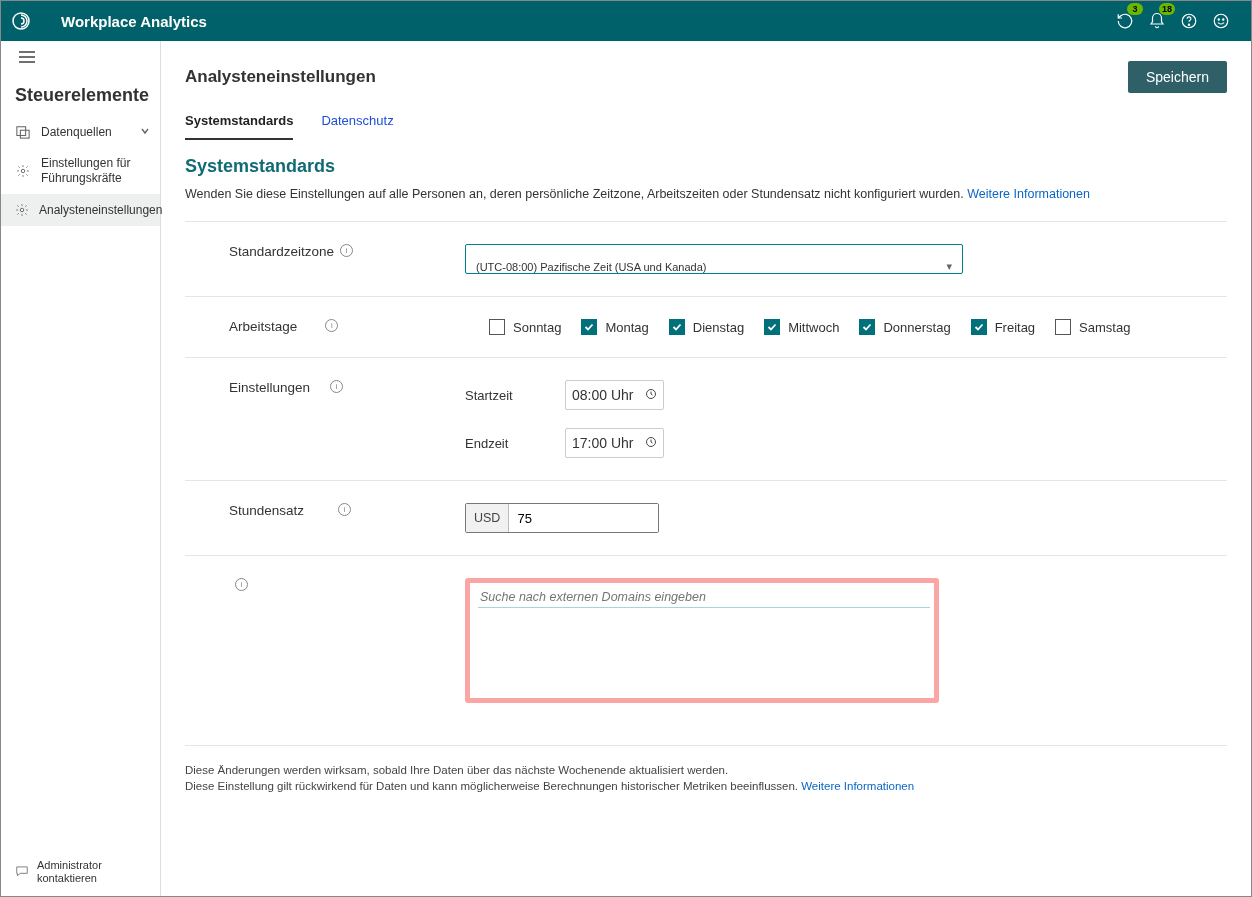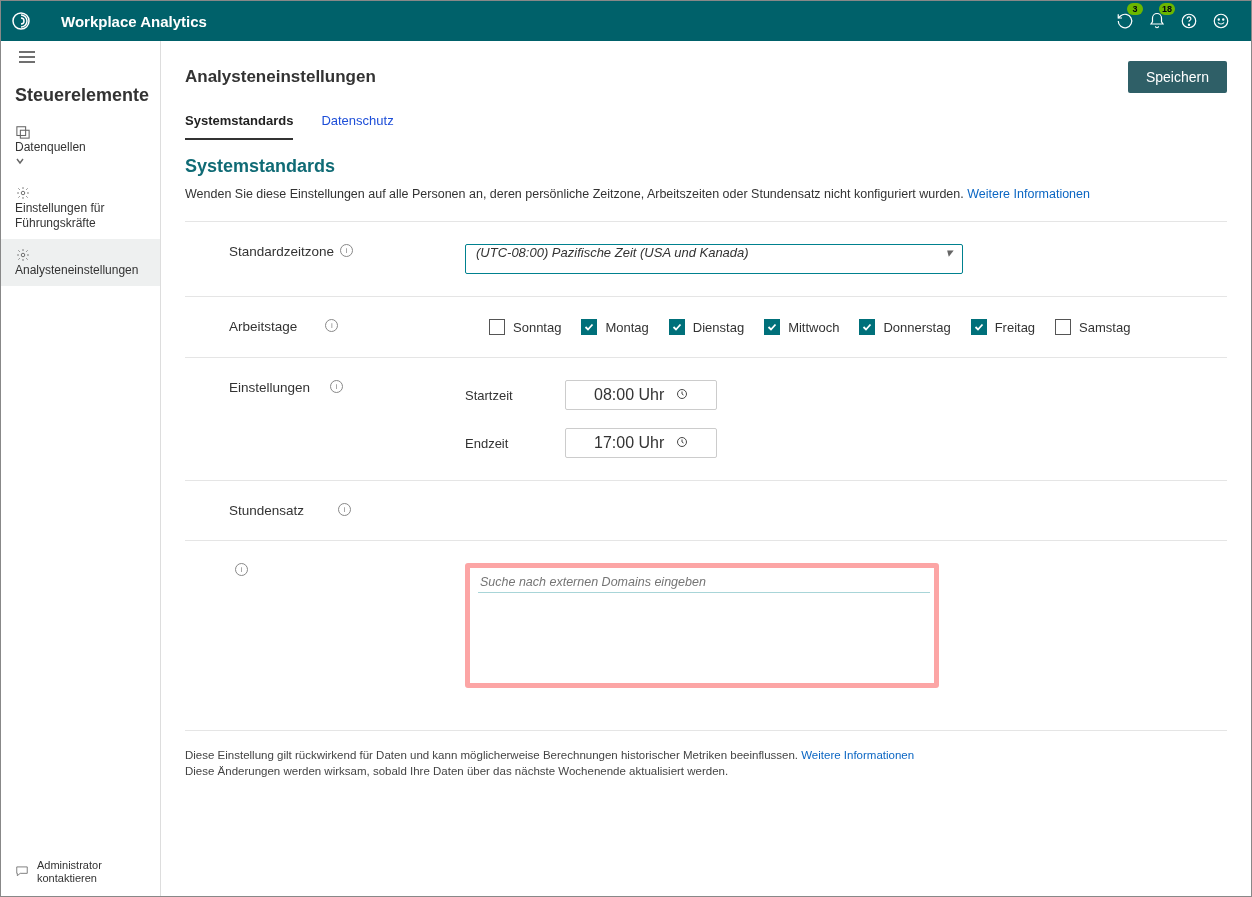--- a/index.html
+++ b/index.html
@@ -10,21 +10,21 @@
   .topbar .app-title{font-size:15px;font-weight:600;margin-left:20px;}
   .topbar .spacer{flex:1;}
   .topbar .hicon{position:relative;width:32px;height:32px;display:flex;align-items:center;justify-content:center;cursor:pointer;}
   .topbar .badge{position:absolute;top:-2px;right:-2px;background:#6bb700;color:#001;font-size:9px;font-weight:600;border-radius:8px;padding:0 3px;line-height:12px;min-width:10px;text-align:center;}
   
   .body{flex:1;display:flex;min-height:0;}
   
   .sidebar{width:160px;border-right:1px solid #ddd;display:flex;flex-direction:column;box-sizing:border-box;}
   .sidebar .ham{height:32px;display:flex;align-items:center;padding-left:18px;}
   .sidebar .section-title{font-weight:600;font-size:18px;padding:12px 0 10px 14px;}
-  .sidebar .nav-item{display:flex;align-items:flex-start;font-size:12px;padding:8px 10px 8px 14px;cursor:pointer;color:#333;flex-direction:column;}
+  .sidebar .nav-item{display:flex;align-items:center;font-size:12px;padding:8px 10px 8px 14px;cursor:pointer;color:#333;}
   .sidebar .nav-item .icon{width:16px;height:16px;margin-right:10px;display:flex;align-items:center;justify-content:center;color:#666;}
   .sidebar .nav-item .label{flex:1;line-height:1.25;}
   .sidebar .nav-item.active{background:#eef0f0;}
   .sidebar .foot{margin-top:auto;padding:10px 14px 10px 14px;display:flex;align-items:center;font-size:11px;color:#333;}
   .sidebar .foot .icon{width:16px;height:16px;margin-right:8px;}
   
   .content{flex:1;overflow:auto;padding:0 24px 24px 24px;}
   .page-header{display:flex;align-items:center;padding:20px 0 12px 0;}
   .page-header h1{font-size:17px;font-weight:600;margin:0;}
   .save-btn{margin-left:auto;background:#2f5f67;color:#fff;border:none;border-radius:2px;padding:8px 18px;font-size:14px;cursor:pointer;}
@@ -33,34 +33,34 @@
   .tab.active{color:#222;font-weight:600;border-bottom:2px solid #333;}
   .section-title2{font-size:18px;color:#106b75;font-weight:600;margin:0 0 10px 0;}
   .section-desc{font-size:12.5px;color:#333;margin-bottom:20px;}
   .section-desc a,.note a{color:#0b66c3;text-decoration:none;}
   .row{display:flex;padding:22px 0;border-bottom:1px solid #e5e5e5;align-items:flex-start;}
   .row:last-of-type{border-bottom:none;}
   .row .label-col{width:280px;padding-left:44px;box-sizing:border-box;display:flex;align-items:flex-start;font-size:13.5px;color:#333;}
   .row .label-col .info{width:11px;height:11px;border:1px solid #888;border-radius:50%;display:inline-flex;align-items:center;justify-content:center;font-size:8px;color:#888;margin-left:6px;margin-top:0px;flex-shrink:0;}
   .row .field-col{flex:1;padding-left:0;}
   
-  .select{width:476px;height:28px;border:1px solid #00818f;border-radius:2px;display:flex;align-items:flex-start;padding:0 10px;font-size:13px;color:#333;cursor:pointer;justify-content:space-between;font-style:italic;}
+  .select{width:476px;height:28px;border:1px solid #00818f;border-radius:2px;display:flex;align-items:flex-end;padding:0 10px;font-size:11px;color:#333;cursor:pointer;justify-content:space-between;}
   .select .caret{color:#666;}
   
   .checks{display:flex;flex-wrap:nowrap;align-items:flex-start;gap:20px;margin-left:24px;}
   .chk{display:flex;align-items:center;font-size:13px;cursor:pointer;}
   .chk .box{width:16px;height:16px;border:1px solid #555;margin-right:8px;display:flex;align-items:center;justify-content:center;box-sizing:border-box;}
   .chk.checked .box{background:#00707a;border-color:#00707a;}
   .chk.checked .box svg{display:block;}
   .chk .box svg{display:none;}
   
   .trow{display:flex;align-items:center;margin-bottom:18px;}
   .trow:last-child{margin-bottom:0;align-items:center;}
   .trow .tlabel{width:100px;font-size:13px;}
-  .time-box{border:1px solid #ccc;border-radius:2px;height:28px;display:flex;align-items:center;padding:0 28px;font-size:16px;min-width:78px;justify-content:space-between;cursor:pointer;}
+  .time-box{border:1px solid #ccc;border-radius:2px;height:28px;display:flex;align-items:center;padding:0 6px;font-size:14px;min-width:78px;justify-content:space-between;cursor:pointer;}
   
   .rate{display:flex;border:1px solid #777;border-radius:2px;width:192px;height:28px;overflow:hidden;}
   .rate .cur{background:#f1f1f1;border-right:1px solid #bbb;display:flex;align-items:center;padding:0 8px;font-size:12.5px;color:#444;}
   .rate input{border:none;outline:none;padding:0 8px;flex:1;font-size:13px;}
   
   .searchbox{width:474px;height:125px;border:5px solid #fca5a5;border-radius:3px;padding:6px 8px;box-sizing:border-box;}
   .searchbox input{width:100%;border:none;outline:none;font-size:12.5px;font-style:italic;color:#888;border-bottom:1px solid #a8d5d8;padding-bottom:3px;}
   
   .notes{border-top:1px solid #e5e5e5;margin-top:20px;padding-top:14px;}
   .note{font-size:11.5px;color:#444;margin:4px 0;}
@@ -288,35 +288,41 @@
             </div>
           </div>
         </div>
       </div>
 
       <div class="row">
         <div class="label-col">
           <span>Stundensatz</span>
           <span class="info" style="margin-left:34px;">i</span>
         </div>
+        <div class="field-col">
+          <div class="rate">
+            <span class="cur">USD</span>
+            <input type="text" value="75" style="">
+          </div>
+        </div>
       </div>
 
       <div class="row" style="border-bottom:none;">
         <div class="label-col">
           <span class="info">i</span>
         </div>
         <div class="field-col">
           <div class="searchbox">
             <input type="text" placeholder="Suche nach externen Domains eingeben" style="">
           </div>
         </div>
       </div>
 
       <div class="notes">
+        <p class="note">Diese Änderungen werden wirksam, sobald Ihre Daten über das nächste Wochenende aktualisiert werden.</p>
         <p class="note">
           <span>Diese Einstellung gilt rückwirkend für Daten und kann möglicherweise Berechnungen historischer Metriken beeinflussen.</span>
           <a href="#">Weitere Informationen</a>
         </p>
-        <p class="note">Diese Änderungen werden wirksam, sobald Ihre Daten über das nächste Wochenende aktualisiert werden.</p>
       </div>
     </div>
   </div>
 </div>
 
 </body></html>

